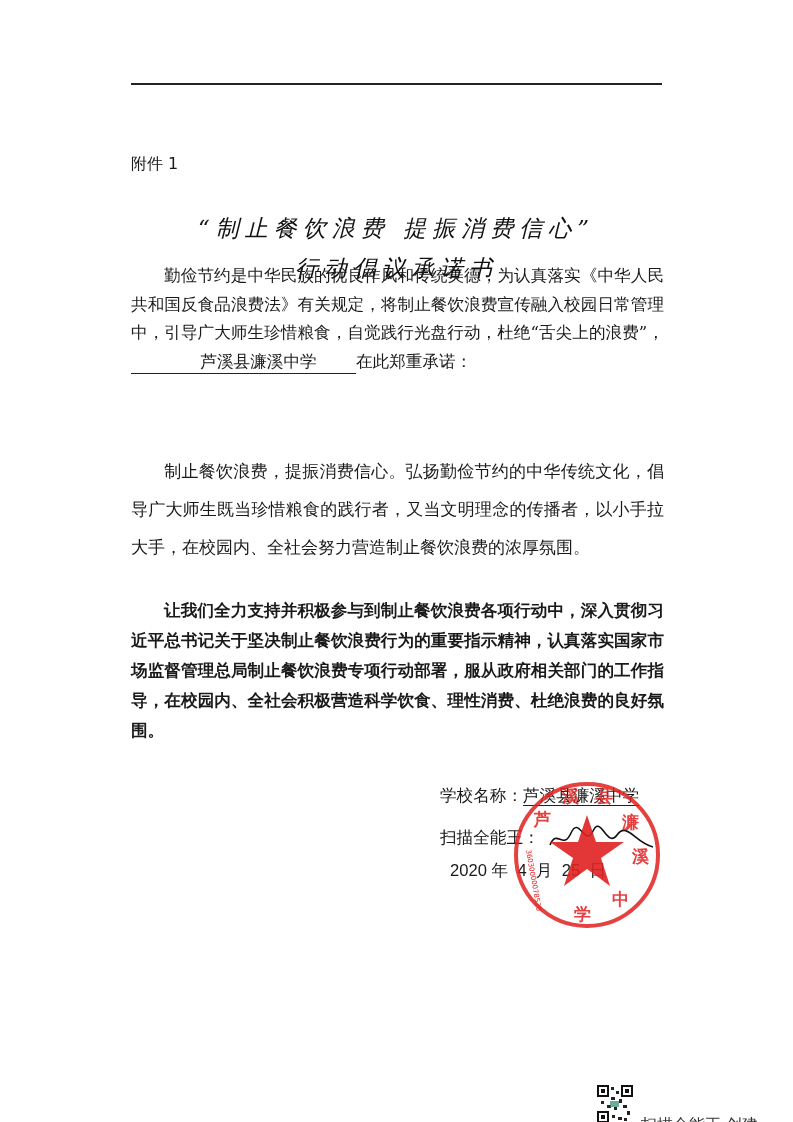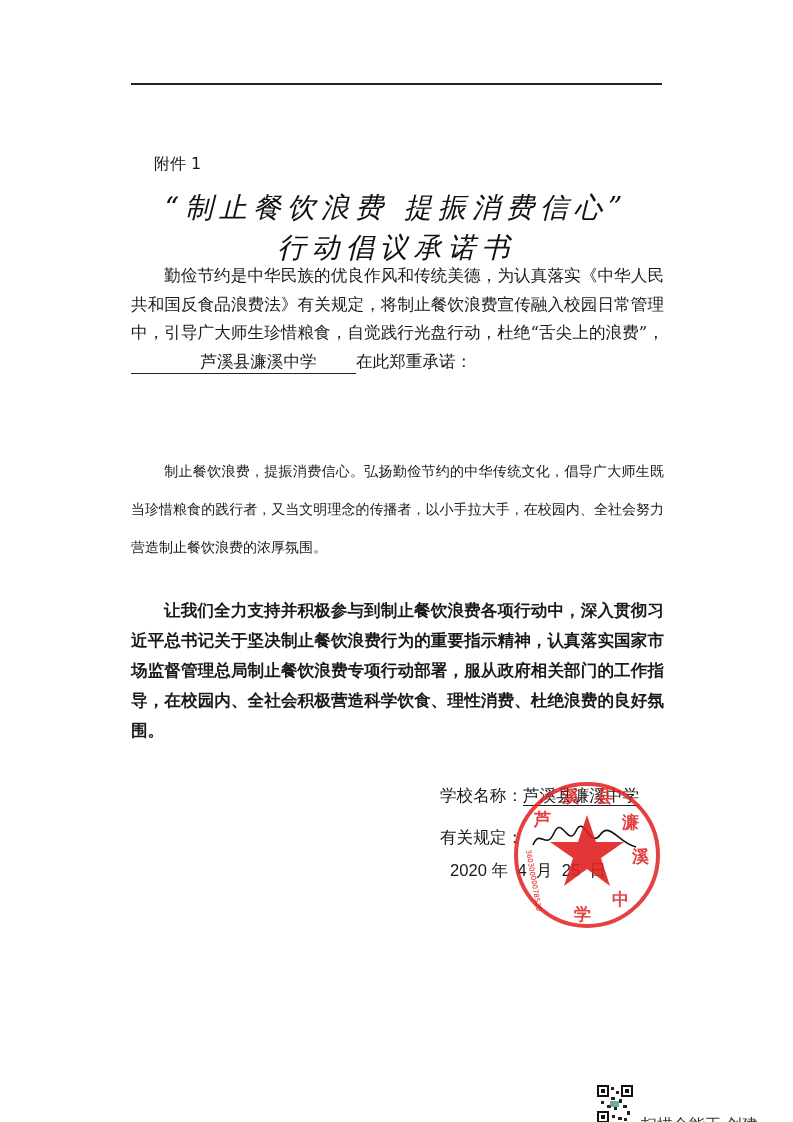--- a/index.html
+++ b/index.html
@@ -1,25 +1,25 @@
 <!DOCTYPE html>
 <html><head>
 <meta charset="utf-8">
 <style>
   html, body { margin: 0; padding: 0; background: #ffffff; }
   body { width: 793px; height: 1122px; position: relative; overflow: hidden;
          font-family: "DejaVu Serif", "Liberation Serif", serif; color: #1a1a1a; }
   .top-rule { position: absolute; left: 131px; top: 83px; width: 531px; height: 2px; background: #222; }
-  .annex { position: absolute; left: 131px; top: 154px; font-family: "DejaVu Sans", "Liberation Sans", sans-serif; font-size: 16px; margin-left: 23px; }
-  .title { position: absolute; left: 0; width: 793px; text-align: center; font-size: 28px; letter-spacing: 6px; font-style: italic; color: #111; }
+  .annex { position: absolute; left: 131px; top: 154px; font-family: "DejaVu Sans", "Liberation Sans", sans-serif; font-size: 16px; }
+  .title { position: absolute; left: 0; width: 793px; text-align: center; font-size: 23px; letter-spacing: 6px; font-style: italic; color: #111; margin-top: 24px; }
   .title1 { top: 189px; }
   .title2 { top: 229px; }
   .para { position: absolute; left: 131px; width: 533px; font-size: 16.6px; line-height: 28.6px; text-align: justify; }
   .p1 { top: 262px; }
-  .p2 { top: 452px; line-height: 38px; font-family: "DejaVu Sans", "Liberation Sans", sans-serif; font-size: 14px; }
+  .p2 { top: 452px; line-height: 38px; font-family: "DejaVu Sans", "Liberation Sans", sans-serif; font-size: 17px; }
   .p3 { top: 595px; line-height: 30px; font-weight: bold; }
   .indent { display: inline-block; width: 33px; }
   .fill { display: inline-block; border-bottom: 1px solid #222; width: 225px; text-align: center; padding-left: 30px; box-sizing: border-box; line-height: 22px; }
   .sig { position: absolute; left: 440px; font-size: 16.6px; }
   .sig1 { top: 785px; text-align: right; }
   .sig2 { top: 823px; }
   .sig3 { top: 860px; left: 450px; font-family: "Liberation Sans", sans-serif; }
   .u { border-bottom: 1px solid #222; }
   .seal { position: absolute; left: 512px; top: 780px; width: 150px; height: 150px; }
   .watermark { position: absolute; left: 597px; top: 1071px; display: flex; align-items: center; gap: 8px; }
@@ -45,21 +45,21 @@
 </div>
 
 <div class="para p3">
   <span class="indent"></span><span>让我们全力支持并积极参与到制止餐饮浪费各项行动中，深入贯彻习近平总书记关于坚决制止餐饮浪费行为的重要指示精神，认真落实国家市场监督管理总局制止餐饮浪费专项行动部署，服从政府相关部门的工作指导，在校园内、全社会积极营造科学饮食、理性消费、杜绝浪费的良好氛围。</span>
 </div>
 
 <div class="sig sig1">
   <span>学校名称：</span><span class="u">芦溪县濂溪中学</span>
 </div>
 <div class="sig sig2">
-  <span>有关规定：</span>
+  <span>扫描全能王：</span>
   <svg width="110" height="30" style="vertical-align:middle">
     <path d="M5 22 C12 5,18 28,26 10 S40 25,48 8 S62 26,72 12 S90 20,108 24" fill="none" stroke="#111" stroke-width="1.6"></path>
   </svg>
 </div>
 <div class="sig sig3">
   <span>2020</span>
   <span>年</span>
   &nbsp;<span>4</span>&nbsp;
   <span>月</span>
   &nbsp;<span>25</span>&nbsp;

